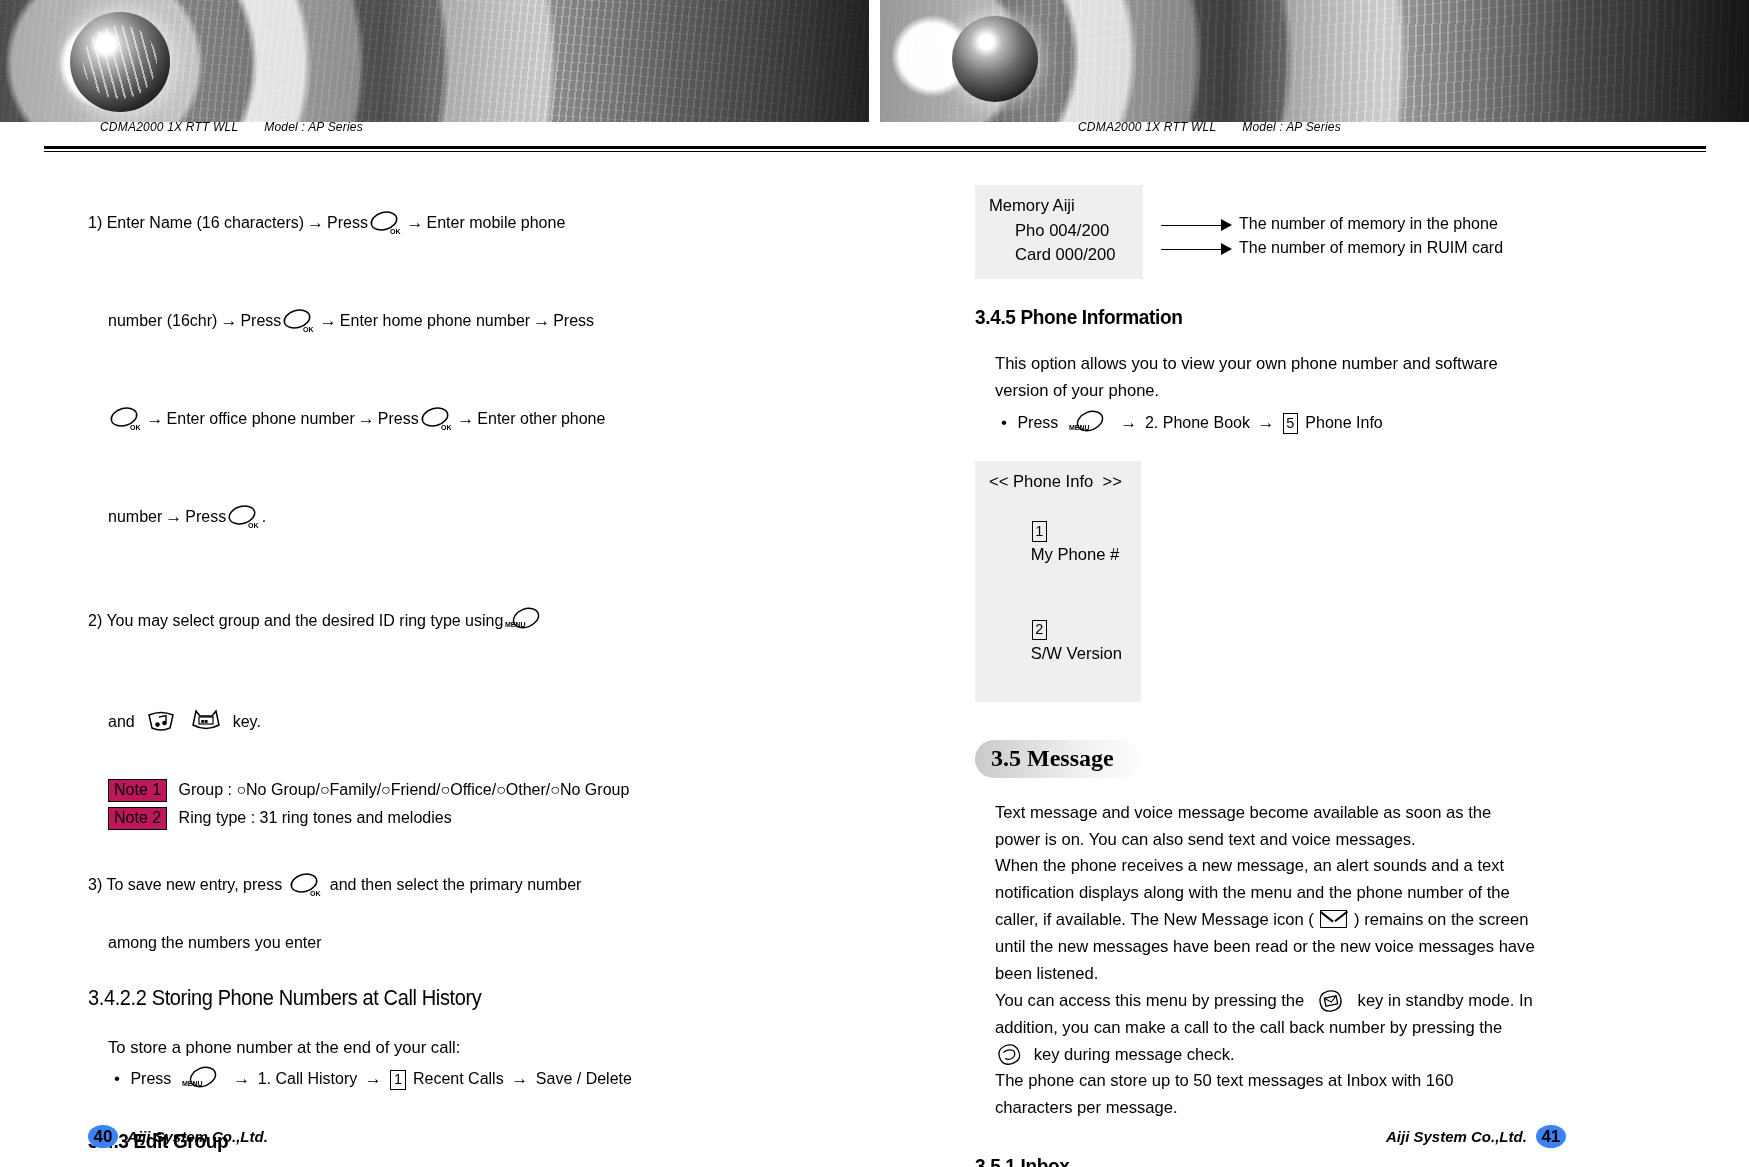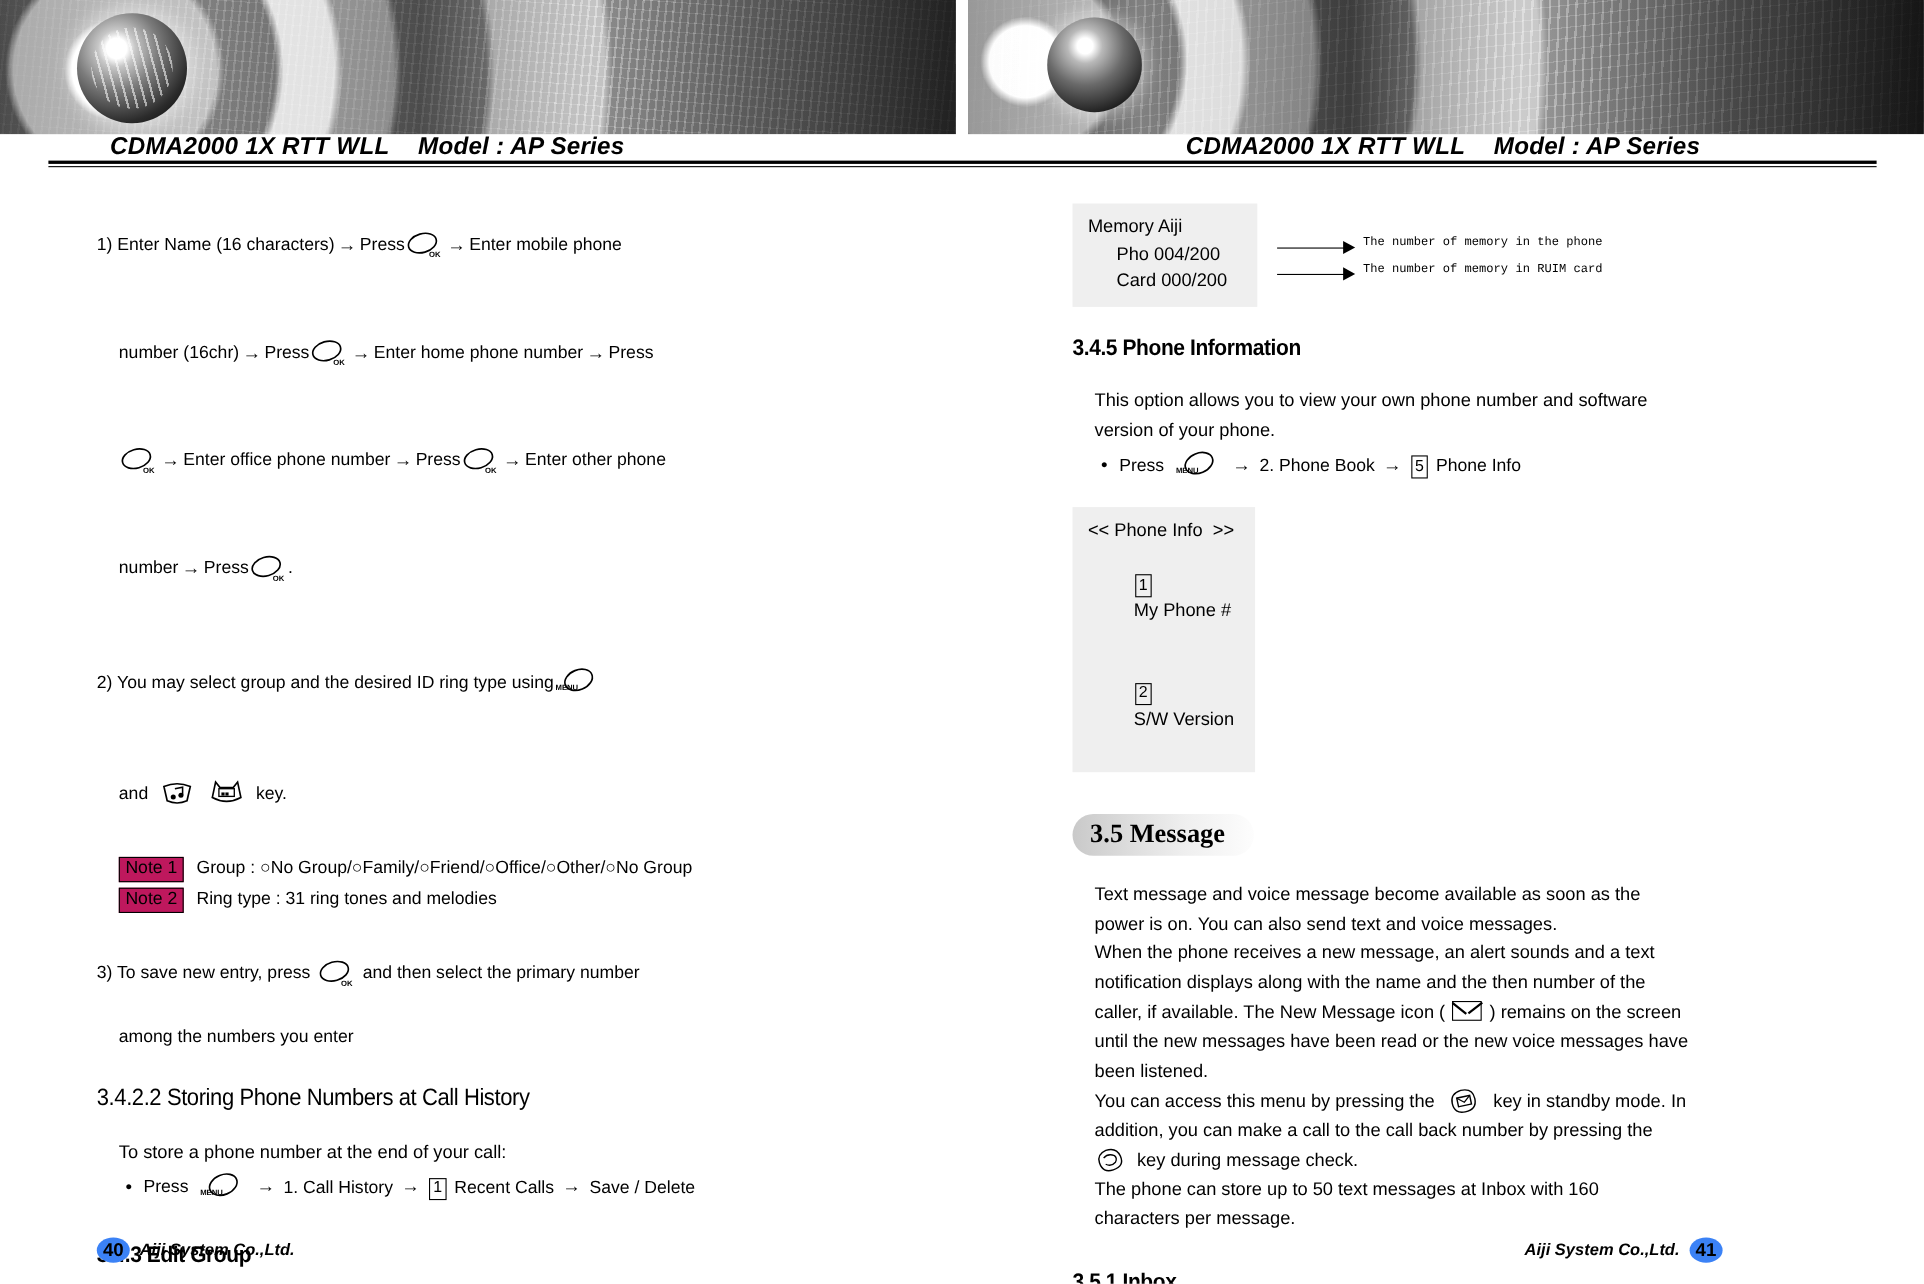--- a/index.html
+++ b/index.html
@@ -36,21 +36,21 @@
     background:radial-gradient(circle at 36% 32%, #ffffff 0 10%, #c7c7c7 18%, #7c7c7c 40%, #2b2b2b 72%, #000 100%);
     box-shadow:0 0 16px 7px rgba(255,255,255,.45);}
   .globe:after{content:"";position:absolute;inset:13px;border-radius:50%;
     background:repeating-linear-gradient(75deg, rgba(255,255,255,.55) 0 2px, rgba(0,0,0,0) 2px 8px);
     mix-blend-mode:screen;}
   .globe-r{position:absolute;left:952px;top:16px;width:86px;height:86px;border-radius:50%;
     background:radial-gradient(circle at 40% 30%, #fff 0 9%, #b9b9b9 20%, #6a6a6a 45%, #1f1f1f 78%, #000 100%);
     box-shadow:0 0 14px 6px rgba(255,255,255,.38);}
 
   
-  .runhead{position:absolute;font-style:italic;font-weight:bold;font-size:22px;letter-spacing:.2px;white-space:nowrap;}
+  .runhead{position:absolute;font-style:italic;font-weight:normal;font-size:12px;letter-spacing:.2px;white-space:nowrap;}
   .runhead .model{margin-left:26px;}
   .rule{position:absolute;background:#000;}
 
   
   .col{position:absolute;top:160px;}
   .col.left{left:88px;width:690px;}
   .col.right{left:975px;width:690px;}
 
   .h-sec{font-family:"Liberation Sans", sans-serif;font-weight:bold;font-size:20.5px;
          letter-spacing:-.4px;margin:0;transform:scaleX(.93);transform-origin:left center;}
@@ -83,21 +83,21 @@
   
   .lcd{background:#efefef;display:inline-block;padding:9px 14px 11px;font-size:16.6px;line-height:1.48;}
   .lcd .row{white-space:pre;}
 
   
   .memfig{position:relative;height:84px;}
   .memfig .lcd{position:absolute;left:0;top:0;}
   .ar-line{position:absolute;height:0;border-top:1.6px solid #000;}
   .ar-head{position:absolute;width:0;height:0;border-left:11px solid #000;
            border-top:6px solid transparent;border-bottom:6px solid transparent;}
-  .ar-txt{position:absolute;font-size:11px;white-space:nowrap;font-family:Liberation Mono, monospace;}
+  .ar-txt{position:absolute;font-size:16px;white-space:nowrap;}
 
   
   .footer{position:absolute;font-size:15px;font-style:italic;font-weight:bold;white-space:nowrap;
           display:flex;align-items:center;gap:9px;}
   .pnum{display:inline-block;background:#3b82f6;border-radius:50%/50%;
         width:30px;height:23px;line-height:23px;text-align:center;font-size:17px;
         font-style:normal;font-weight:bold;}
 
   .env{display:inline-block;width:25px;height:16px;border:1.7px solid #000;position:relative;vertical-align:-3px;margin:0 2px;}
   .env:before,.env:after{content:"";position:absolute;top:0;width:15.5px;height:1.7px;background:#000;}
@@ -320,21 +320,21 @@
 
   
   <div style="margin-top:38px;">
     <span class="h-big">3.5 Message</span>
   </div>
 
   <div class="ind3 body" style="margin-top:22px;">
     <div>Text message and voice message become available as soon as the</div>
     <div>power is on. You can also send text and voice messages.</div>
     <div>When the phone receives a new message, an alert sounds and a text</div>
-    <div>notification displays along with the name and the then number of the</div>
+    <div>notification displays along with the menu and the phone number of the</div>
     <div class="l">
       <span>caller, if available. The New Message icon (</span>
       <span class="env"></span>
       <span>) remains on the screen</span>
     </div>
     <div>until the new messages have been read or the new voice messages have</div>
     <div>been listened.</div>
     <div class="l">
       <span>You can access this menu by pressing the</span>
       <span class="key" style="margin:0 6px;">

